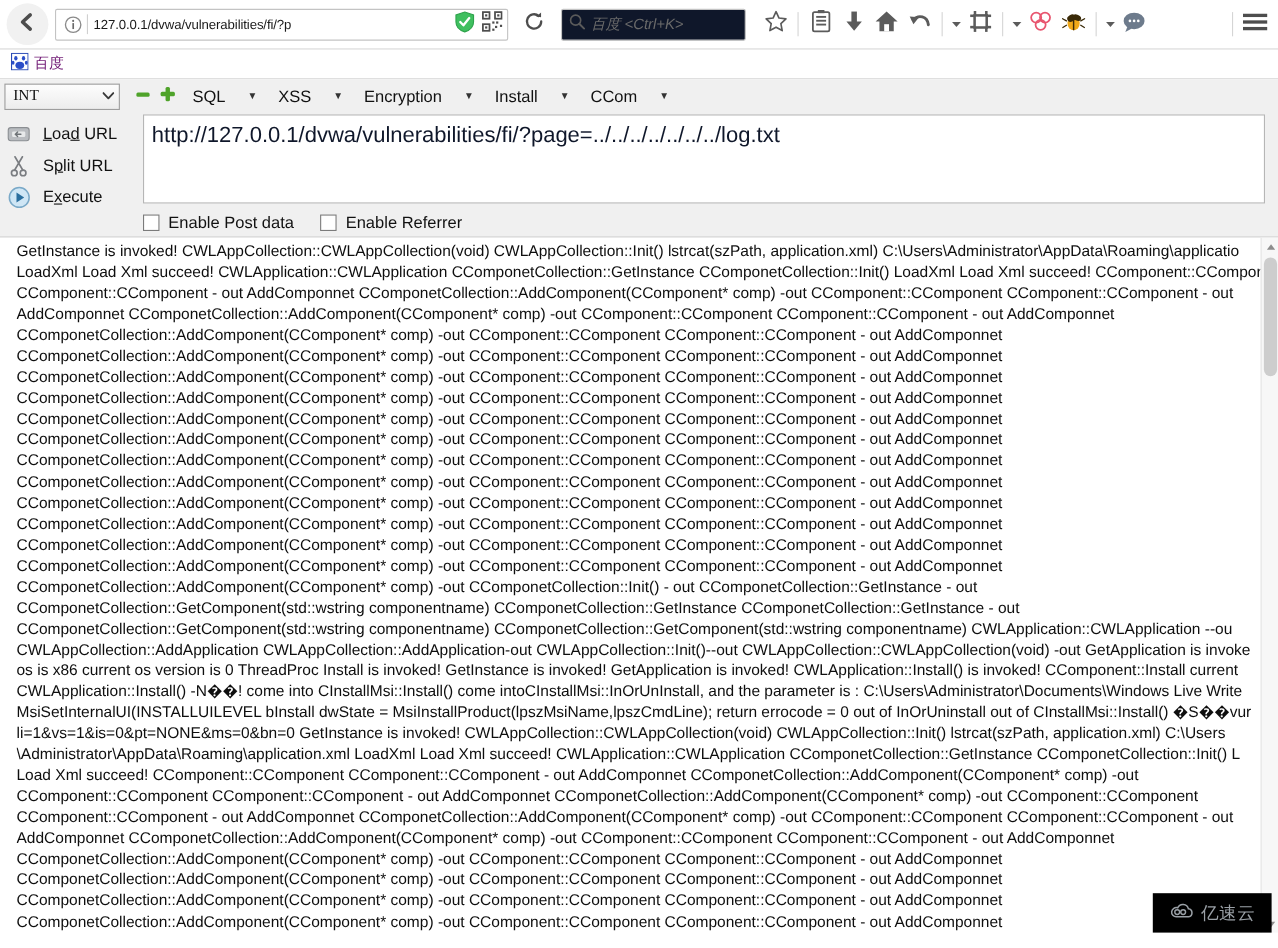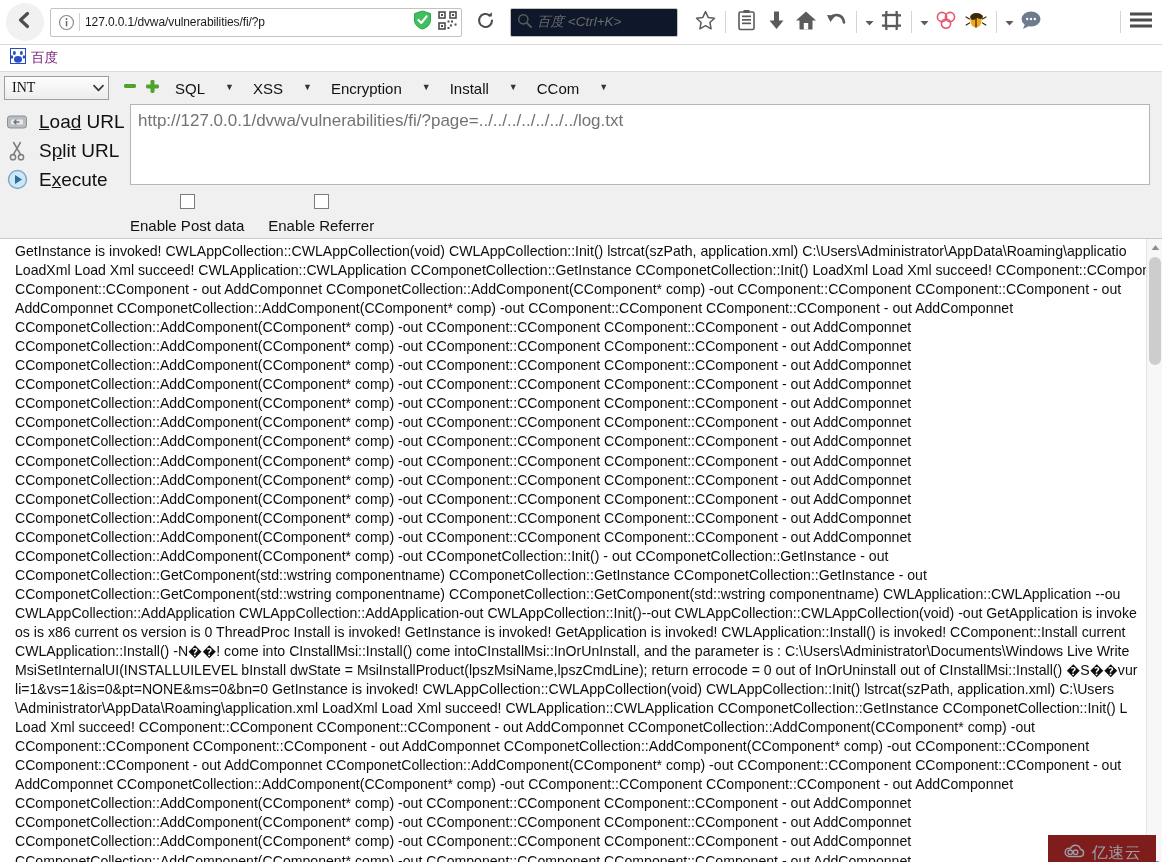--- a/index.html
+++ b/index.html
@@ -147,38 +147,38 @@
     padding-top: 3px;
   }
   .hb-act {
     display: flex;
     align-items: center;
     height: 29px;
     gap: 10px;
     padding-left: 5px;
   }
   .hb-act .ic { width: 24px; display: flex; justify-content: center; align-items: center; flex:0 0 auto;}
-  .hb-act .lbl { font-size: 19px; color: #111; }
+  .hb-act .lbl { font-size: 15px; color: #111; }
   .hb-act .lbl u { text-decoration: underline; }
   .hb-right { flex: 1 1 auto; padding-right: 12px; }
   .hb-textarea {
     width: 100%;
     height: 81px;
     border: 1px solid #b6b6b6;
     background: #fff;
-    font-size: 17px;
-    color: #737373;
+    font-size: 20px;
+    color: #0f172a;
     padding: 5px 7px;
     line-height: 1.35;
     overflow: hidden;
     white-space: pre-wrap;
     word-break: break-all;
   }
   .hb-checks { display: flex; align-items: center; gap: 24px; margin-top: 9px; }
-  .hb-check { display: flex; align-items: center; gap: 8px; flex-direction: column; }
+  .hb-check { display: flex; align-items: center; gap: 8px; }
   .hb-box {
     width: 15px; height: 15px;
     border: 1px solid #7b7b7b;
     background: #fff;
     flex: 0 0 auto;
   }
   .hb-check .ctext { font-size: 15px; color: #111; }
 
   
   .content-wrap {
@@ -221,21 +221,21 @@
     top: 18px; height: 108px;
     background: #cdcdcd;
     border-radius: 6px;
   }
 
   
   .watermark {
     position: absolute;
     right: 6px; bottom: 0px;
     width: 108px; height: 36px;
-    background: #7f1d1d;
+    background: #000000;
     display: flex; align-items: center; justify-content: center;
     gap: 5px;
   }
   .watermark .wm-text {
     font-size: 16px;
     color: #9aa0a6;
     letter-spacing: 0.5px;
   }
 </style>
 </head>

